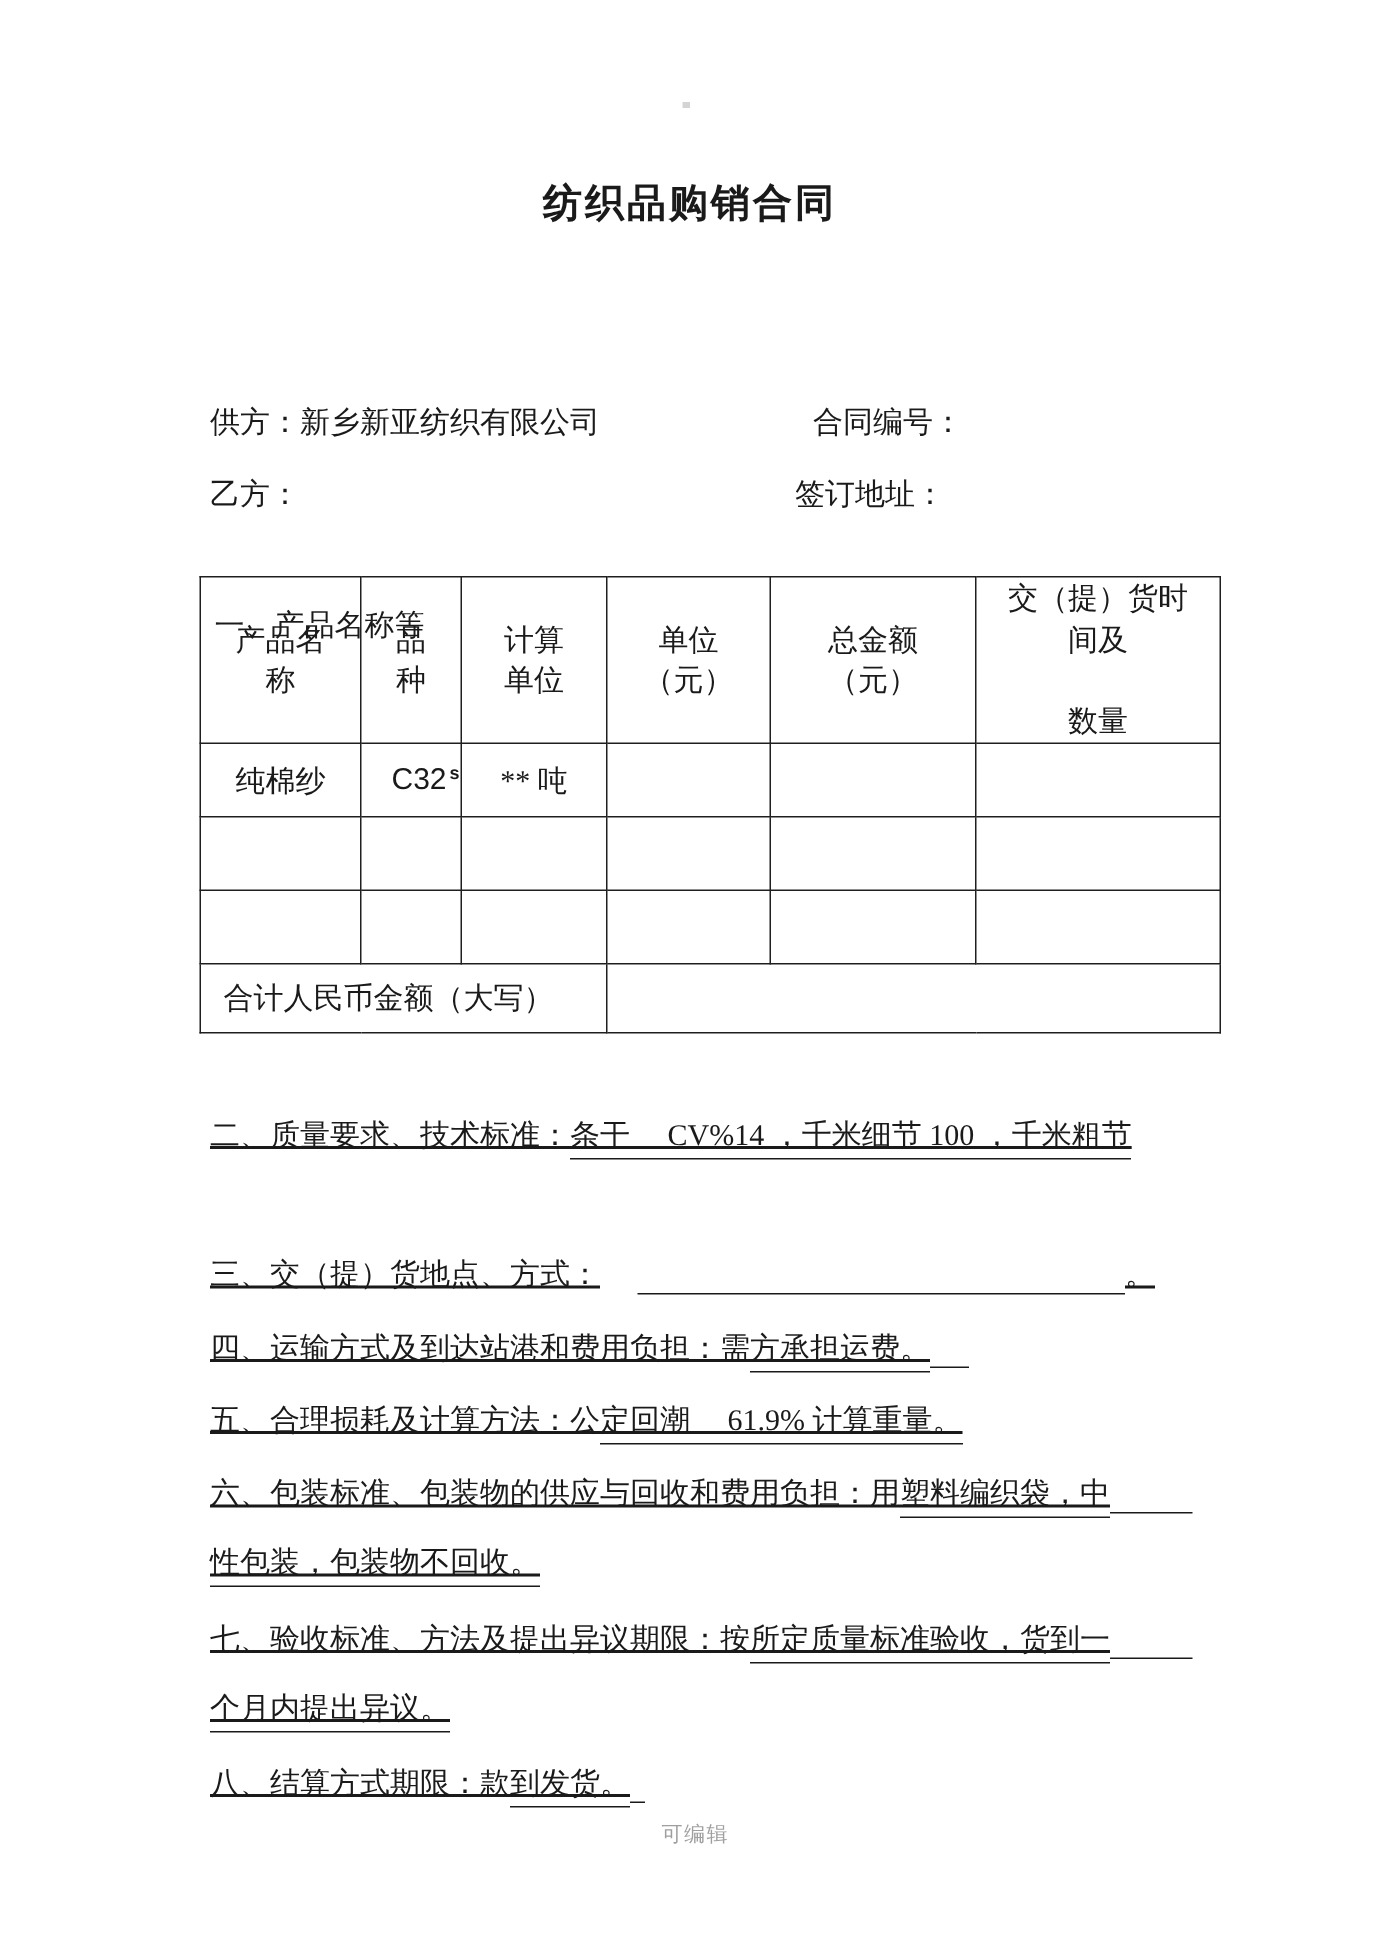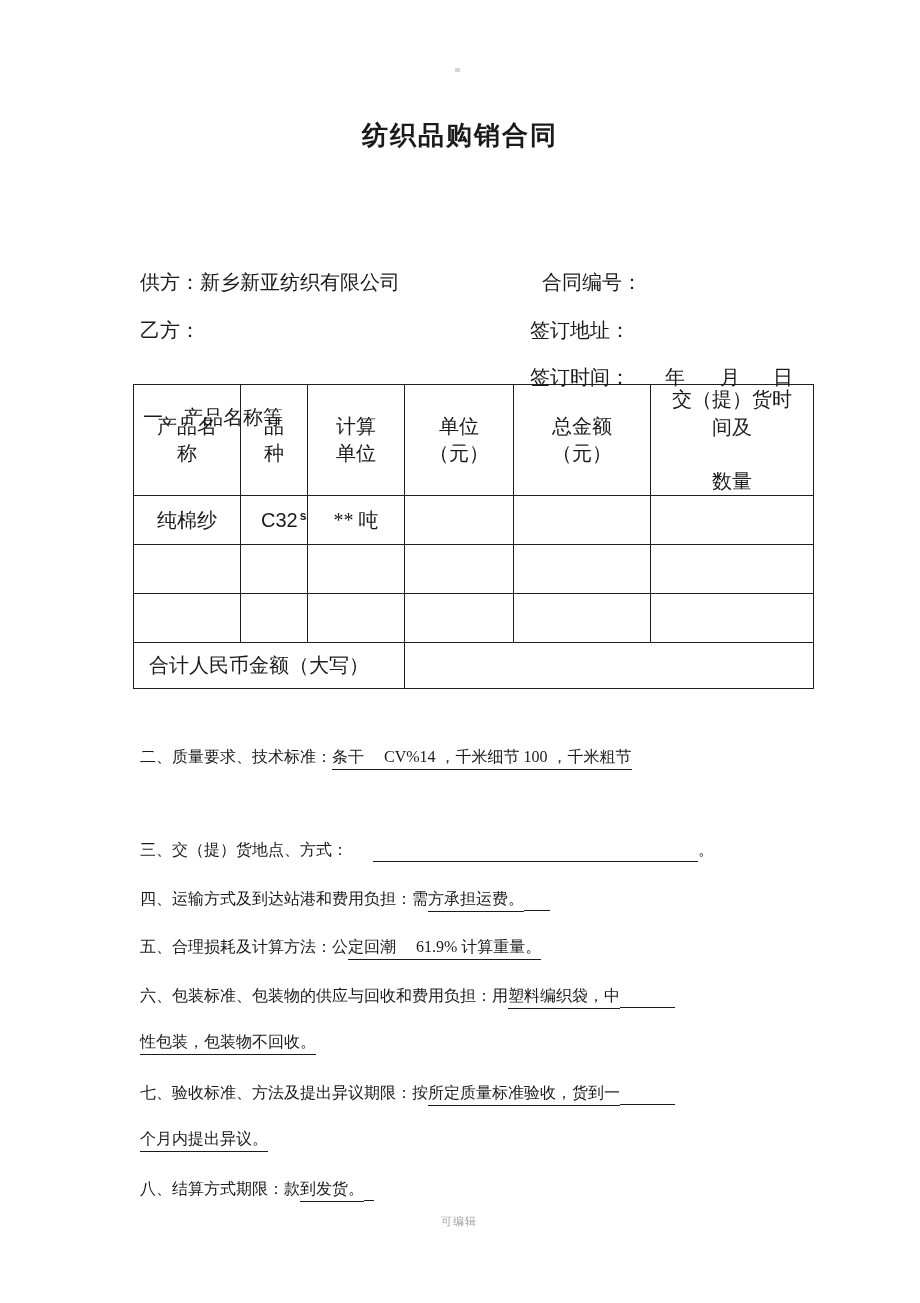--- a/index.html
+++ b/index.html
@@ -59,21 +59,21 @@
     margin-left: 2px;
     font-family: "Liberation Sans", "DejaVu Sans", sans-serif;
     font-weight: bold;
   }
   .lat { font-family: "Liberation Sans", "DejaVu Sans", sans-serif; }
   .hdr6-l1 { line-height: 28px; }
   .hdr6-l2 { line-height: 28px; margin-top: 26px; }
   .total-label { text-align: left !important; padding-left: 15px !important; }
 
   
-  .clause { font-size: 16px; line-height: 28px; }
+  .clause { font-size: 20px; line-height: 28px; text-decoration: underline; }
   .u {
     border-bottom: 1px solid #1a1a1a;
     padding-bottom: 4px;
   }
   .ext {
     display: inline-block;
     border-bottom: 1px solid #1a1a1a;
     height: 1em;
     vertical-align: -7px;
   }
@@ -95,21 +95,21 @@
   .c-s5   { top: 888px;  left: 140px; }
   .c-s6l1 { top: 937px;  left: 140px; }
   .c-s6l2 { top: 983px;  left: 140px; }
   .c-s7l1 { top: 1034px; left: 140px; }
   .c-s7l2 { top: 1080px; left: 140px; }
   .c-s8   { top: 1130px; left: 140px; }
 
   .watermark {
     position: absolute;
     top: 1214px; left: 441px;
-    font-size: 11px;
+    font-size: 14px;
     color: #8f8f8f;
     letter-spacing: 1px;
     opacity: 0.85;
   }
   .speck {
     position: absolute;
     top: 68px; left: 455px;
     width: 5px; height: 4px;
     background: #c9c9c9;
     opacity: 0.8;
@@ -122,26 +122,20 @@
 
   <div class="speck"></div>
 
   <h1 class="title">纺织品购销合同</h1>
 
   <div class="abs line l-supplier">供方：新乡新亚纺织有限公司</div>
   <div class="abs line l-contractno">合同编号：</div>
   <div class="abs line l-buyer">乙方：</div>
   <div class="abs line l-signplace">签订地址：</div>
 
-  <div class="abs line l-signtime">
-    <span>签订时间：</span>
-    <span class="sp-year">年</span>
-    <span class="sp-month">月</span>
-    <span class="sp-day">日</span>
-  </div>
 
   <div class="abs line l-heading1">一、产品名称等</div>
 
   <table class="products-table">
     <colgroup>
       <col style="width:107px">
         <col style="width:67px">
         <col style="width:97px">
       <col style="width:109px">
         <col style="width:137px">

